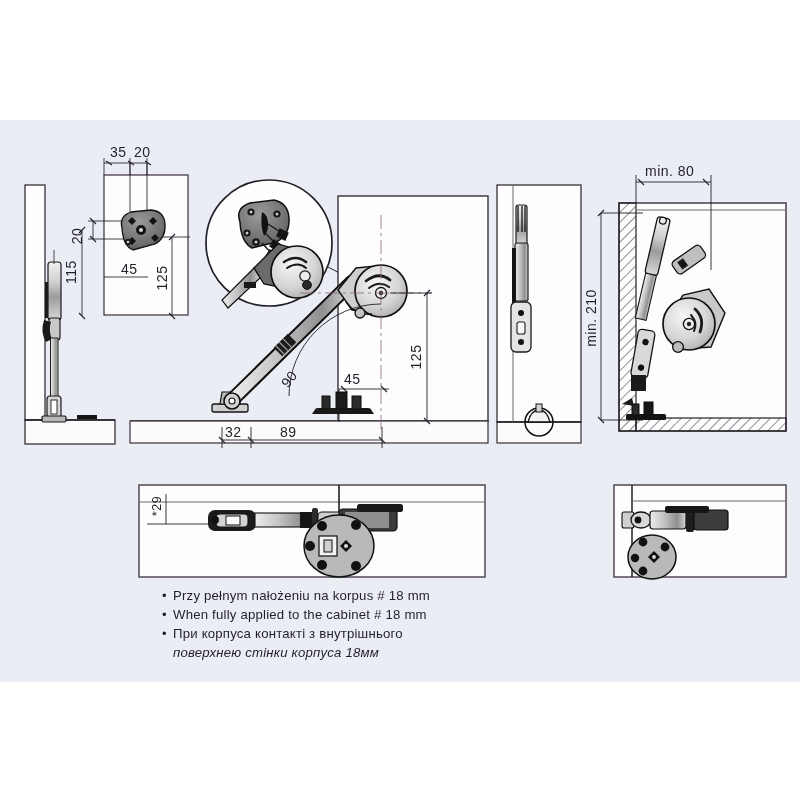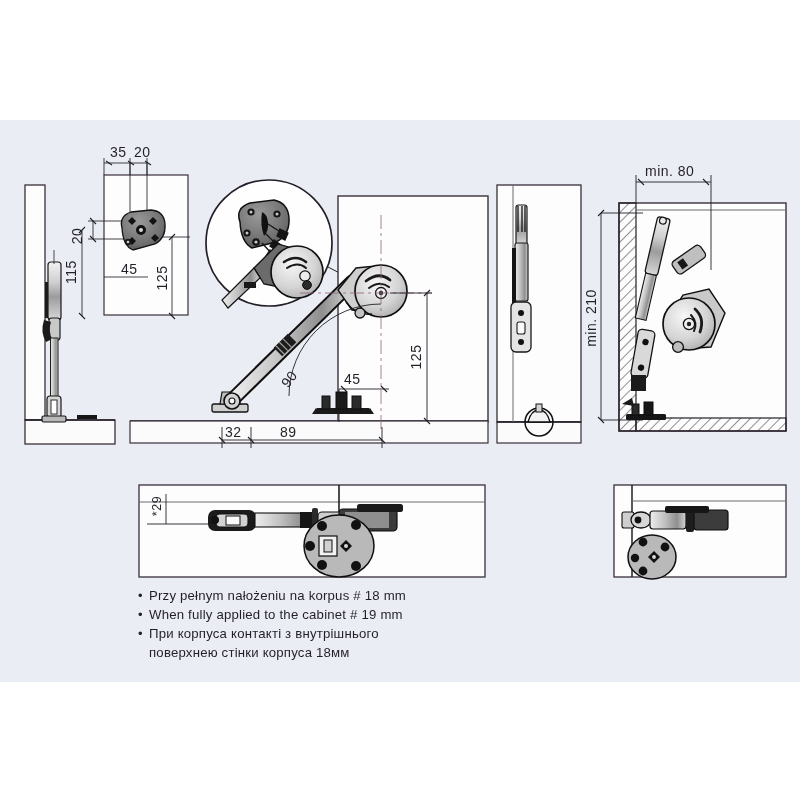--- a/index.html
+++ b/index.html
@@ -30,28 +30,29 @@
     width:420px;
     color:#231f28;
   }
   .note-line{
     display:block;
     font-family:"Liberation Sans", sans-serif;
     font-size:13.2px;
     line-height:19px;
     letter-spacing:.2px;
     white-space:nowrap;
+    margin-left:24px;
   }
   .note-line .bullet{
     display:inline-block;
     width:11px;
     font-size:13px;
     vertical-align:top;
   }
-  .note-line.cont{padding-left:11px;}
+  .note-line.cont{padding-left:11px;font-style:italic;}
   .dim-text{
     font-family:"Liberation Sans", sans-serif;
     fill:#231f28;
     font-size:14px;
     letter-spacing:.5px;
   }
   .dim-text.small{font-size:12.5px;}
 </style>
 </head>
 <body>
@@ -462,18 +463,18 @@
         <circle cx="5" cy="23" r="4.2" fill="#111"></circle>
         <path d="M24 16 l6 6 l-6 6 l-6 -6 Z" fill="#111"></path>
         <circle cx="24" cy="22" r="1.9" fill="#dcdcdc"></circle>
       </g>
     </g>
 
   </svg>
 
   <div class="notes">
     <span class="note-line"><span class="bullet">•</span><span>Przy pełnym nałożeniu na korpus # 18 mm</span></span>
-    <span class="note-line"><span class="bullet">•</span><span>When fully applied to the cabinet # 19 mm</span></span>
+    <span class="note-line"><span class="bullet">•</span><span>When fully applied to the cabinet # 18 mm</span></span>
     <span class="note-line"><span class="bullet">•</span><span>При корпуса контакті з внутрішнього</span></span>
     <span class="note-line cont">поверхнею стінки корпуса 18мм</span>
   </div>
 
 </div>
 
 </body></html>

